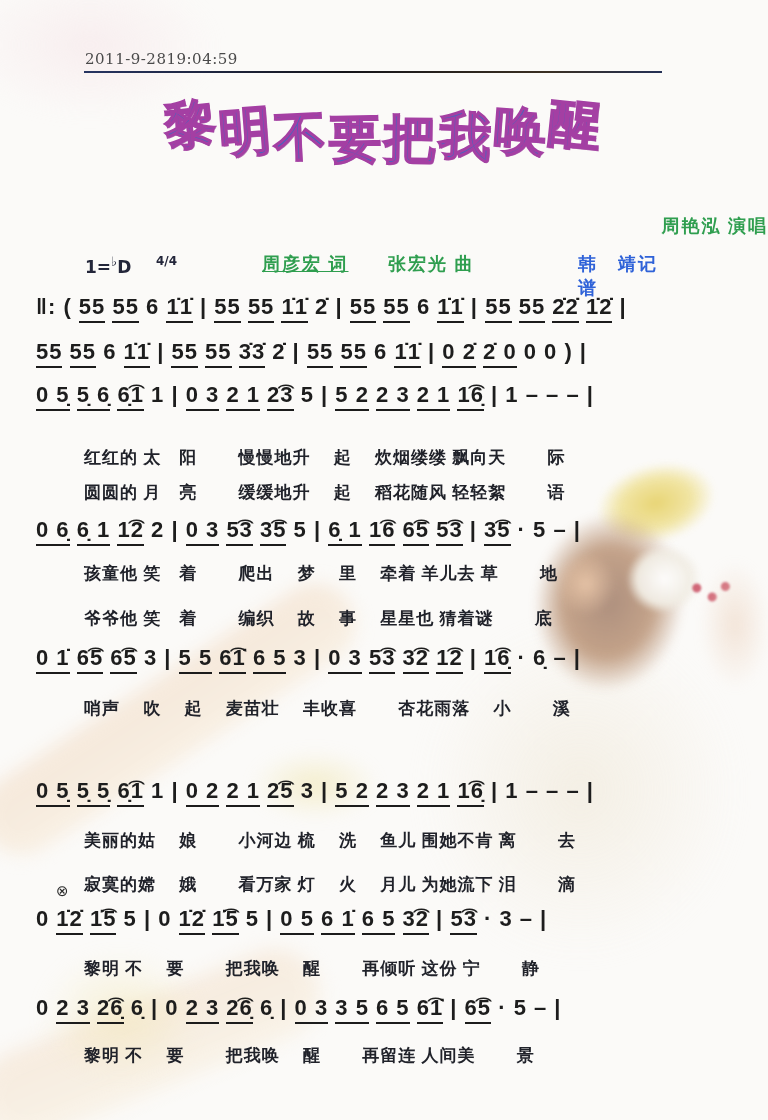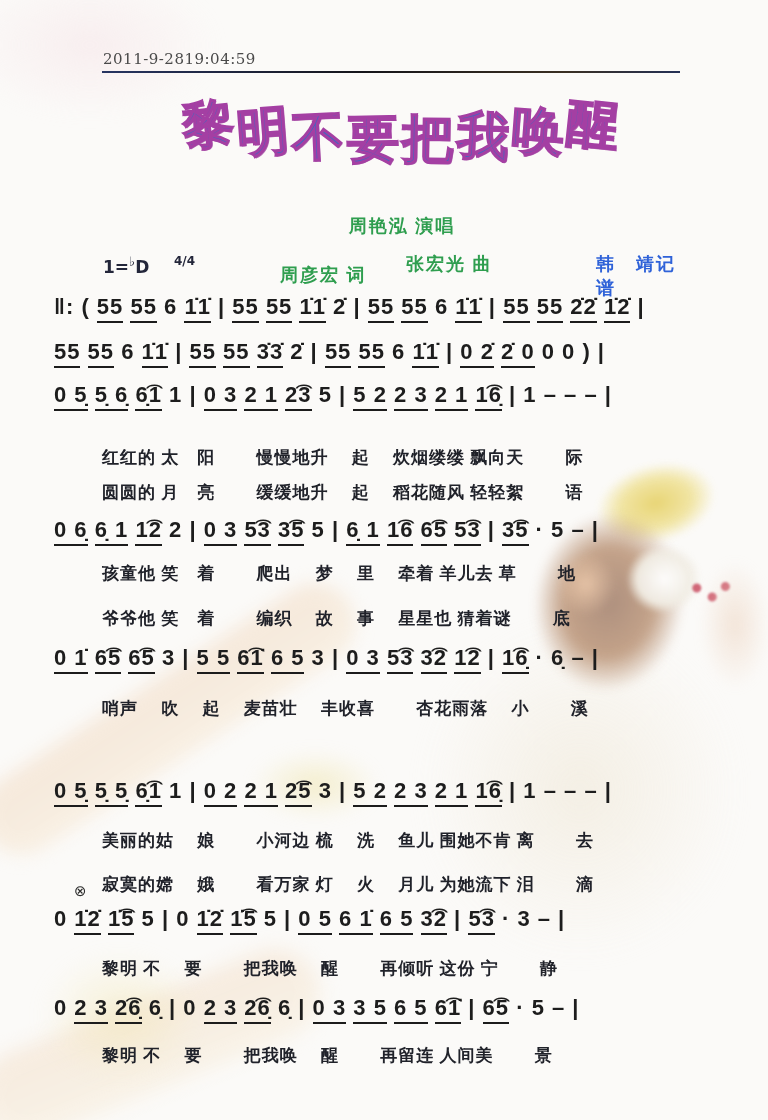--- a/index.html
+++ b/index.html
@@ -1,34 +1,34 @@
 <!DOCTYPE html>
 <html><head>
 <meta charset="utf-8">
 <style>
   html,body{margin:0;padding:0;}
   #page{position:relative;width:768px;height:1120px;background:#fbfaf8;overflow:hidden;
         font-family:"Liberation Serif",serif;}
   
   .blob{position:absolute;pointer-events:none;border-radius:50%;}
-  #content{position:absolute;inset:0;z-index:2;margin-left:18px;}
+  #content{position:absolute;inset:0;z-index:2;}
   .date{position:absolute;left:85px;top:50px;font-family:"DejaVu Serif",serif;
         font-size:15px;color:#4a4a4a;letter-spacing:.5px;}
   .rule{position:absolute;left:84px;top:71px;width:578px;height:2px;
         background:linear-gradient(90deg,#273562,#15151a 45%,#3a2f22 80%,#243055);}
   .title{position:absolute;left:0;top:96px;width:768px;text-align:center;
          font-size:52px;font-weight:900;letter-spacing:3px;color:#3a6cc0;
          -webkit-text-stroke:1.6px #a43fa3;text-shadow:1px 1px 0 #b26bb0;}
-  .singer{position:absolute;left:0;top:214px;width:768px;text-align:center;
+  .singer{position:absolute;left:0;top:214px;width:768px;text-align:right;
           font-size:18px;font-weight:700;color:#2f9e4f;letter-spacing:2px;}
   .keyline{position:absolute;left:0;top:252px;width:675px;height:30px;font-size:18px;font-weight:700;}
   .keysig{position:absolute;left:85px;top:2px;color:#23263a;font-family:"DejaVu Sans",sans-serif;font-size:17px;}
   .keysig sup{font-size:13px;}
   .meter{position:absolute;left:156px;top:2px;color:#23263a;font-family:"DejaVu Sans",sans-serif;font-size:12px;}
-  .lyricist{position:absolute;left:262px;top:11px;color:#2f9e4f;letter-spacing:2px;}
+  .lyricist{position:absolute;left:262px;top:0;color:#2f9e4f;letter-spacing:2px;text-decoration:underline;}
   .composer{position:absolute;left:388px;top:0;color:#2f9e4f;letter-spacing:2px;}
   .transcriber{position:absolute;left:578px;top:0;color:#2f62d8;letter-spacing:2px;}
   .row{position:absolute;left:36px;white-space:pre;}
   .notation{font-family:Liberation Sans, sans-serif;font-weight:bold;font-size:22px;
             color:#1d1d1d;letter-spacing:1px;}
   .beam{border-bottom:2.5px solid #1c1c1c;padding-bottom:2px;}
   .lyric{left:84px;font-size:17px;font-weight:700;color:#20222a;letter-spacing:1px;}
   .circle-x{position:absolute;left:56px;top:882px;font-size:15px;color:#2a2a2a;
             font-family:"DejaVu Sans",sans-serif;}
 </style>

